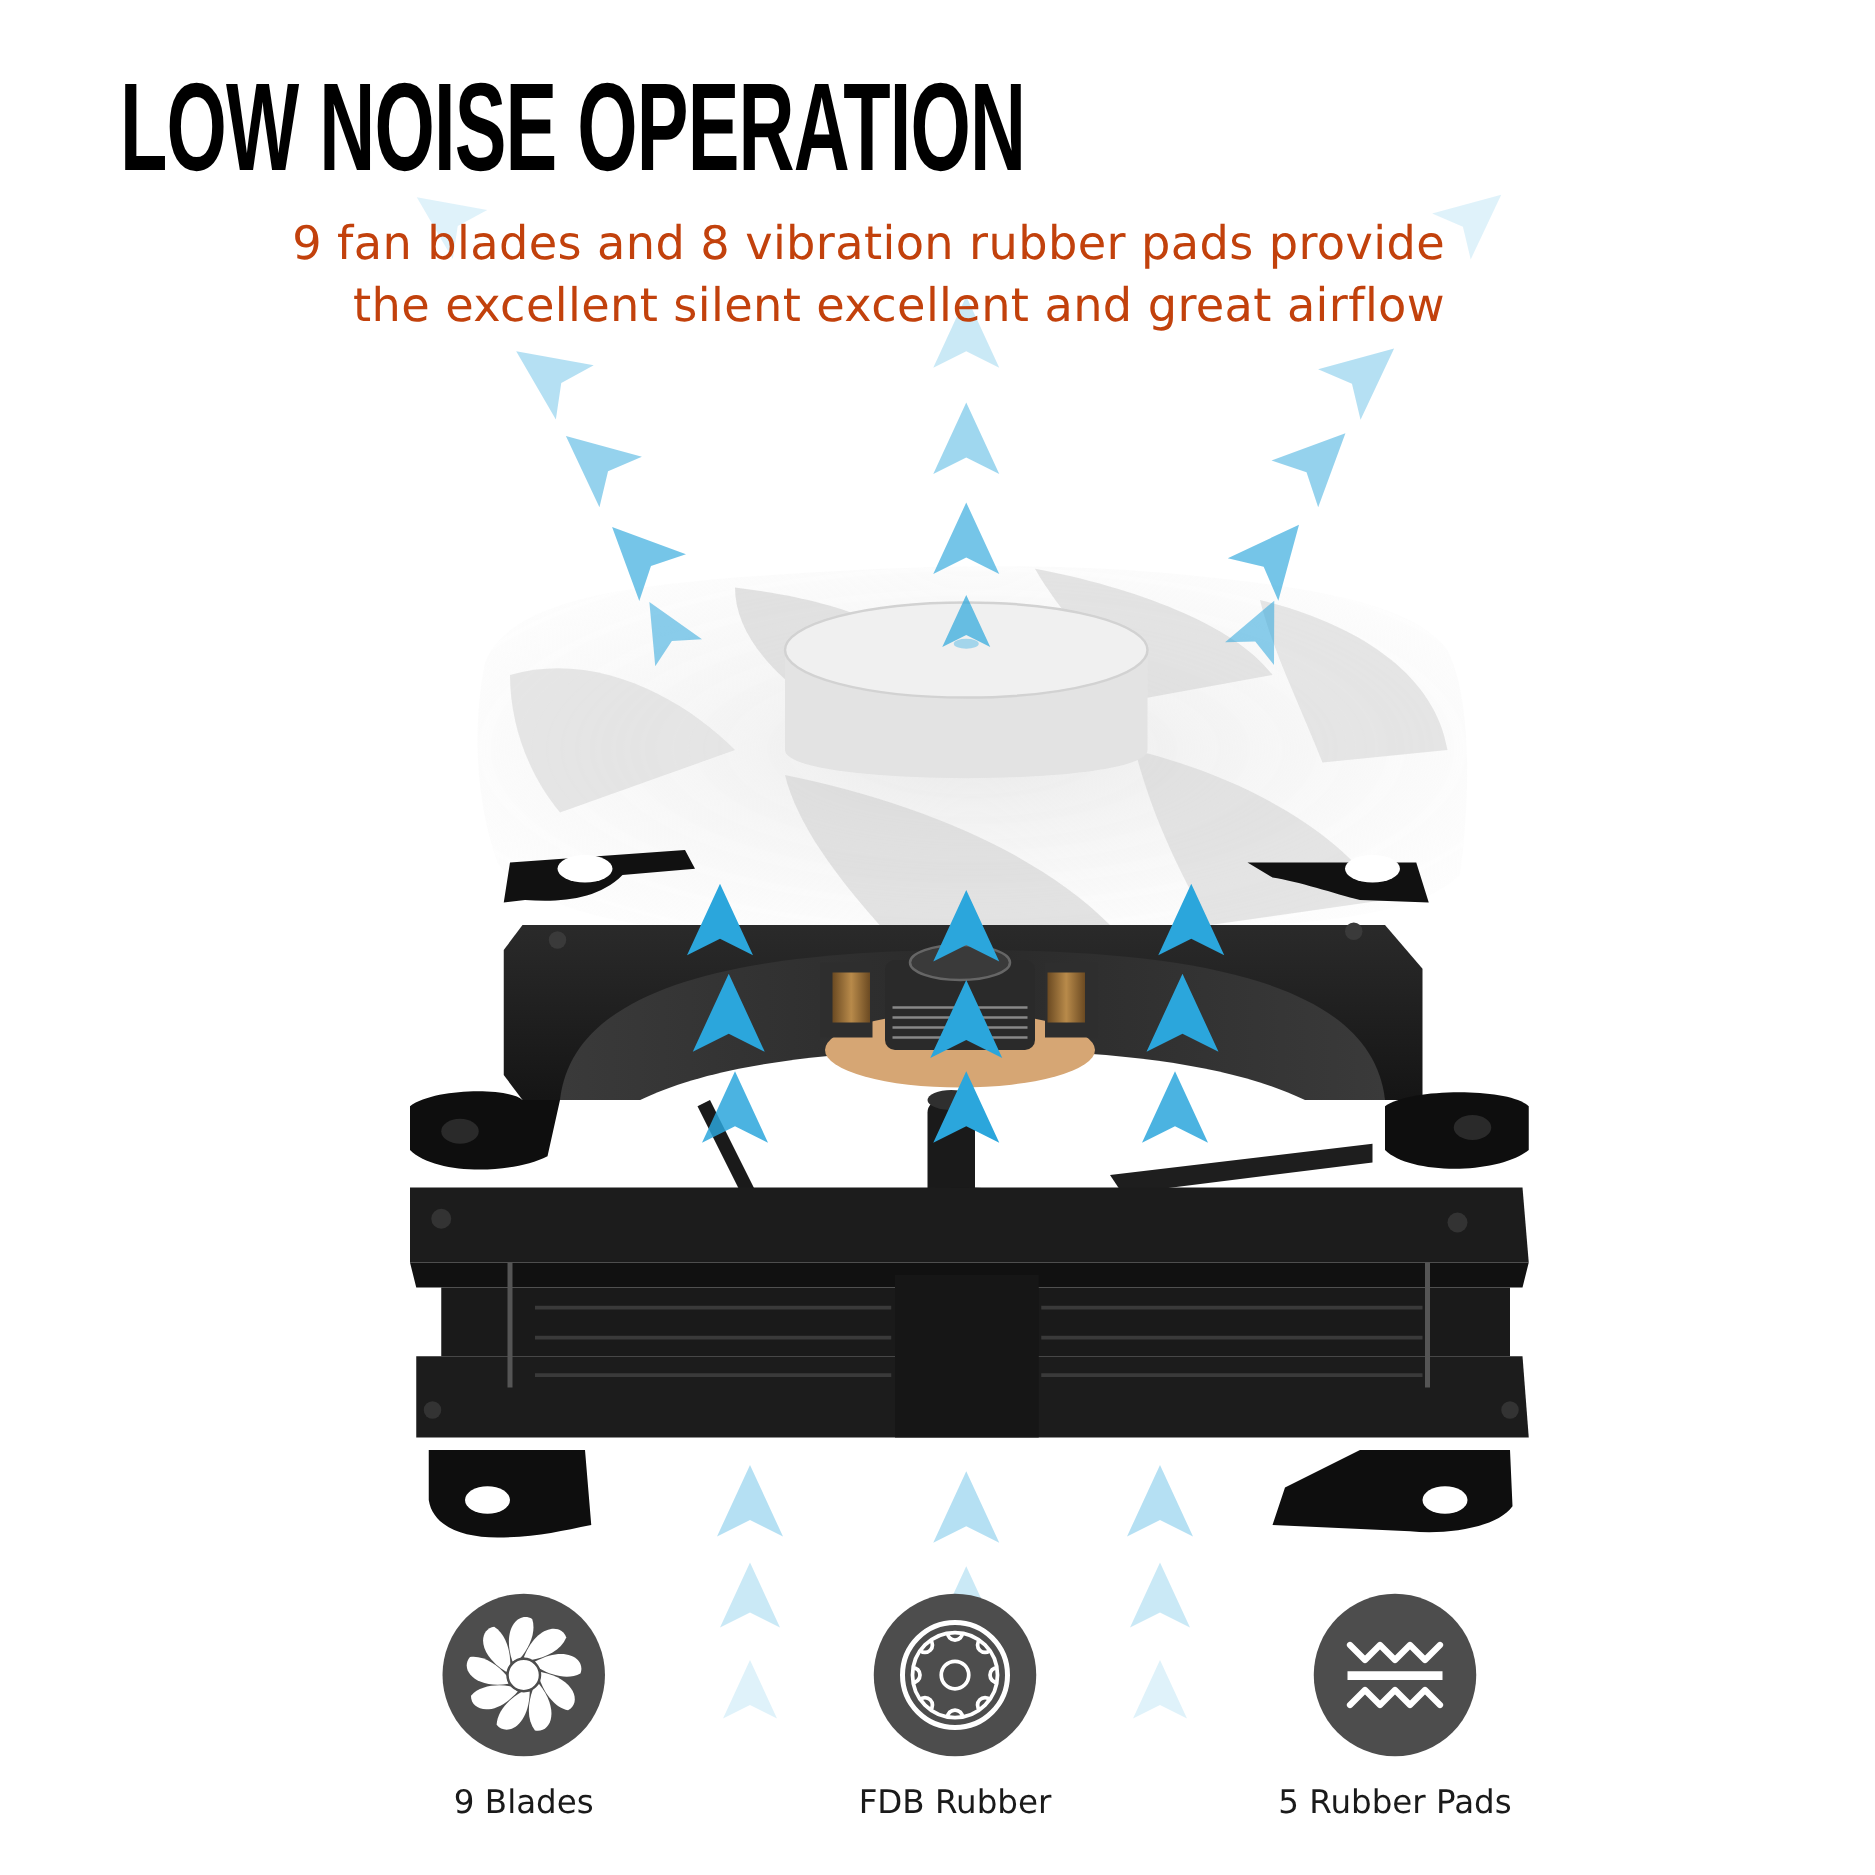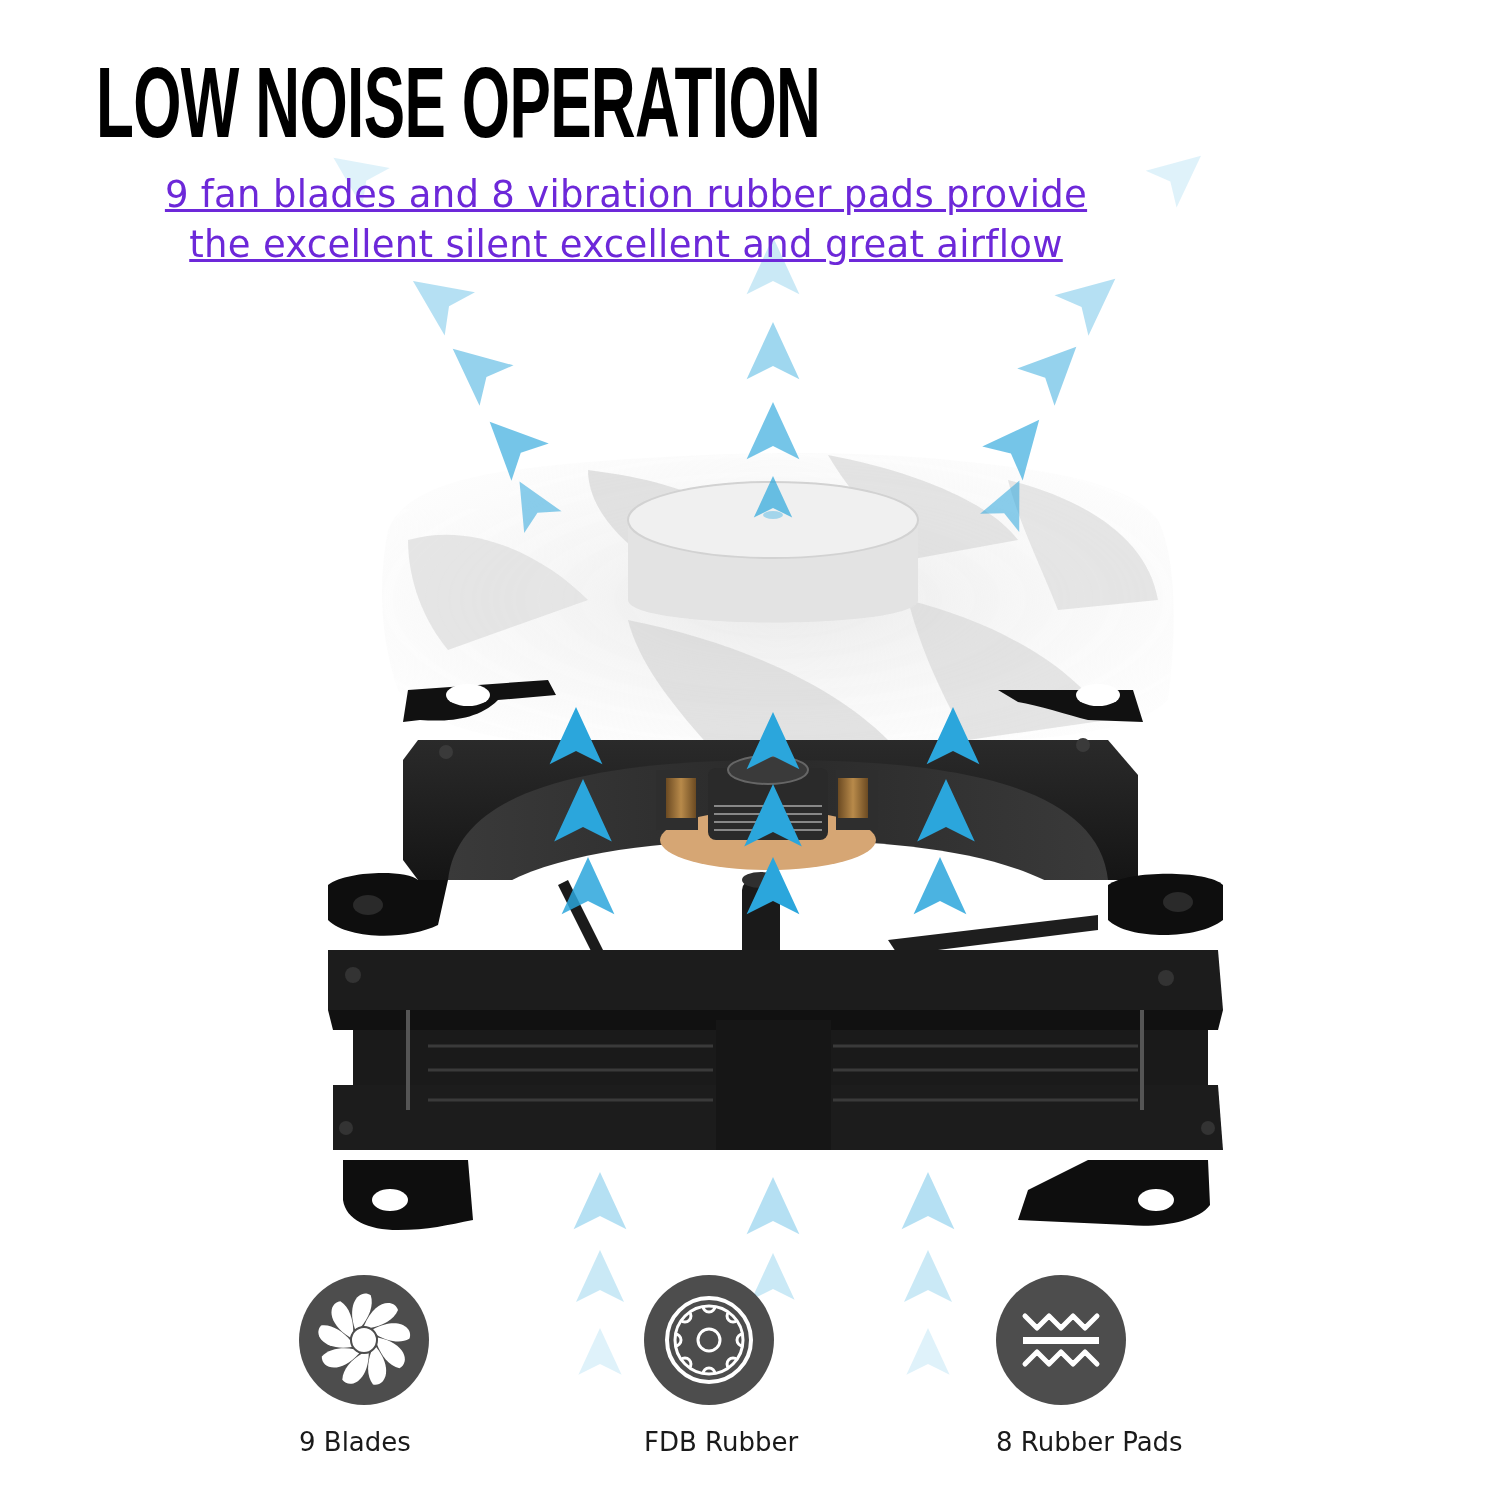--- a/index.html
+++ b/index.html
@@ -38,25 +38,24 @@
       z-index: 5;
     }
     .subtitle {
       position: absolute;
       left: 68px;
       top: 170px;
       width: 1060px;
       font-family: "DejaVu Sans", sans-serif;
       font-size: 37px;
       line-height: 50px;
-      color: #6d28d9;
-      text-align: center;
+      color: #c2410c;
+      text-align: right;
       z-index: 5;
       letter-spacing: 0.3px;
-      text-decoration: underline;
     }
     .subtitle span { display: block; white-space: nowrap; }
     .art {
       position: absolute;
       left: 0;
       top: 0;
       width: 1500px;
       height: 1500px;
       z-index: 1;
     }
@@ -67,21 +66,21 @@
       width: 1500px;
       height: 200px;
       z-index: 6;
     }
     .feature {
       position: absolute;
       top: 0;
       width: 240px;
       display: flex;
       flex-direction: column;
-      align-items: flex-start;
+      align-items: center;
     }
     .feature .badge {
       width: 130px;
       height: 130px;
       border-radius: 50%;
       background: #4d4d4d;
       display: flex;
       align-items: center;
       justify-content: center;
     }
@@ -327,17 +326,17 @@
     <div class="feature" style="left:968px;">
       <div class="badge">
         <svg width="110" height="110" viewBox="-55 -55 110 110">
           <g fill="none" stroke="#ffffff" stroke-width="5" stroke-linecap="round" stroke-linejoin="round">
             <polyline points="-36,-24 -24,-12 -12,-24 0,-12 12,-24 24,-12 36,-24"></polyline>
             <polyline points="-36,24 -24,12 -12,24 0,12 12,24 24,12 36,24"></polyline>
           </g>
           <rect x="-38" y="-3" width="76" height="7" fill="#ffffff"></rect>
         </svg>
       </div>
-      <div class="label">8 Rubber Pads</div>
+      <div class="label">5 Rubber Pads</div>
     </div>
 
   </div>
 </div>
 
 </body></html>

